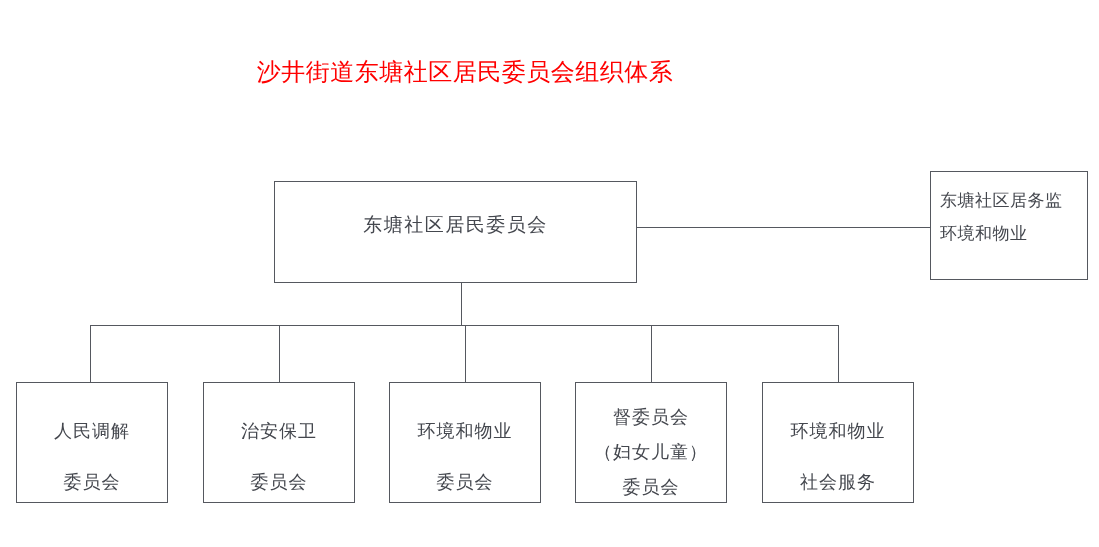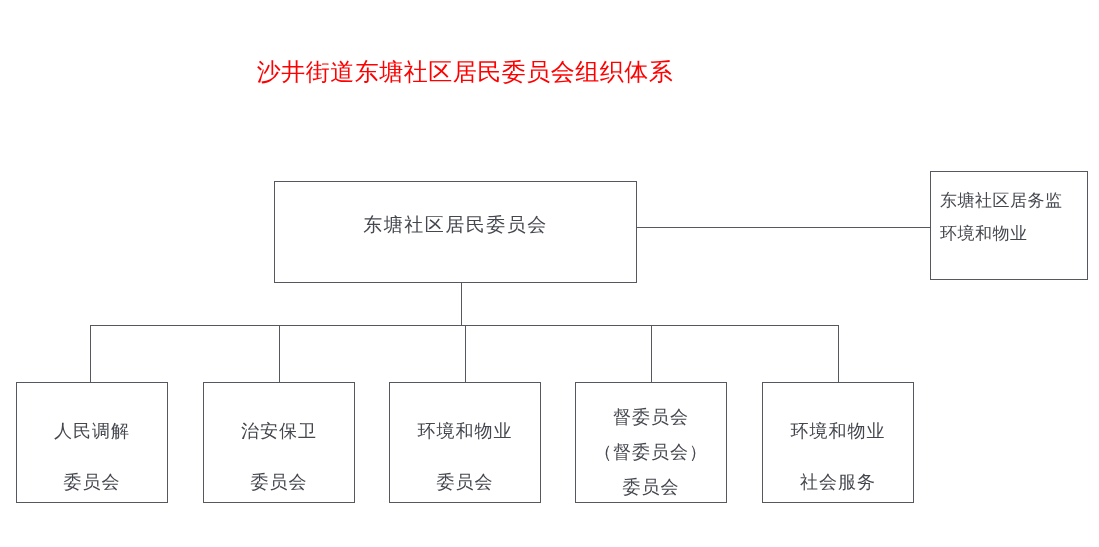--- a/index.html
+++ b/index.html
@@ -195,21 +195,21 @@
   <div class="node leaf two-line leaf-3">
     <span class="node-text">
       <span>环境和物业</span><br>
       <span>委员会</span>
     </span>
   </div>
 
   <div class="node leaf three-line leaf-4">
     <span class="node-text">
       <span>督委员会</span><br>
-      <span>（督委员会）</span><br>
+      <span>（妇女儿童）</span><br>
       <span>委员会</span>
     </span>
   </div>
 
   <div class="node leaf two-line leaf-5">
     <span class="node-text">
       <span>环境和物业</span><br>
       <span>社会服务</span>
     </span>
   </div>

